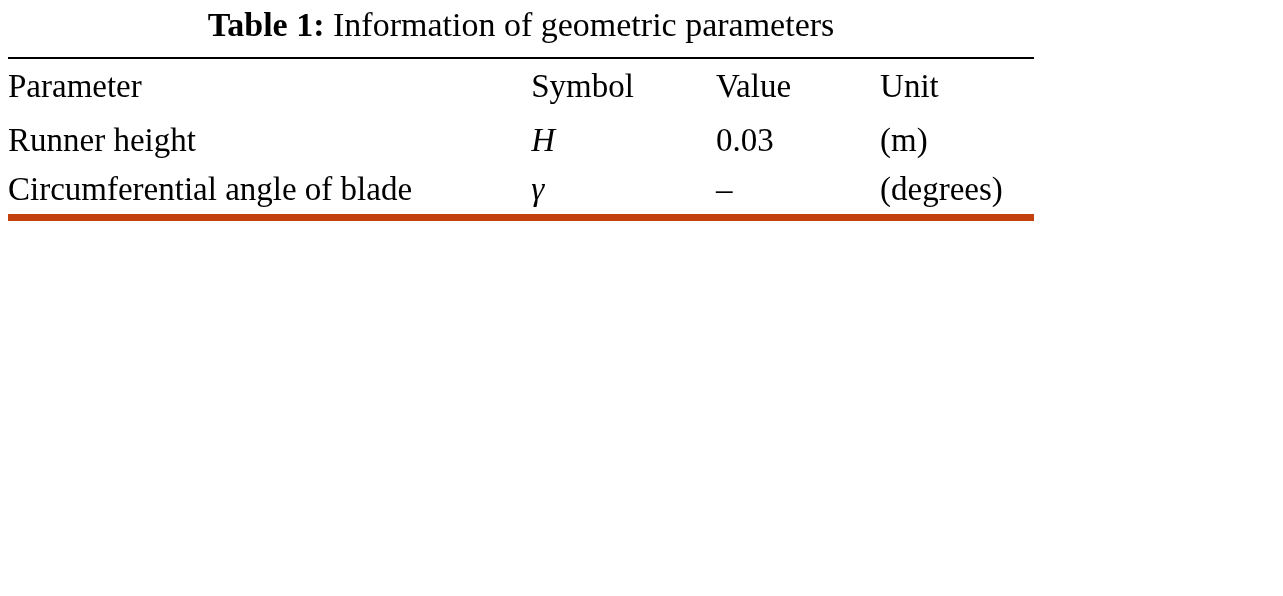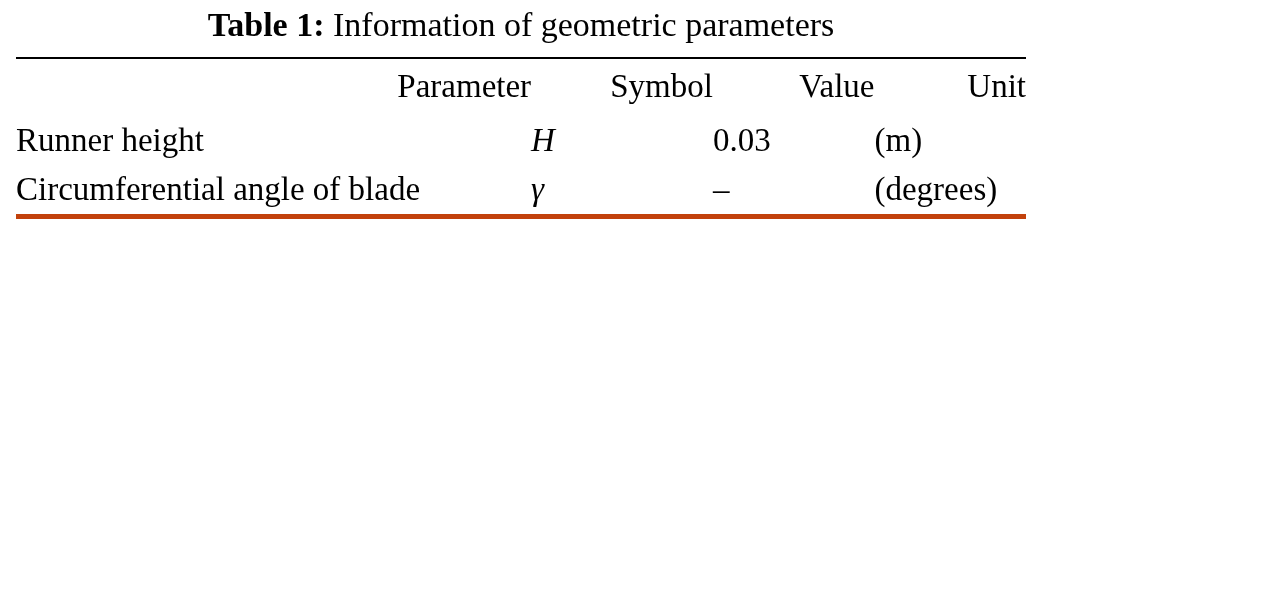--- a/index.html
+++ b/index.html
@@ -10,21 +10,21 @@
   body {
     width: 1283px;
     height: 596px;
     font-family: "Liberation Serif", "DejaVu Serif", serif;
     color: #000000;
     overflow: hidden;
   }
   .table-wrap {
     width: 1042px;
     box-sizing: border-box;
-    padding: 0 16px;
+    padding: 0 8px;
   }
   .caption {
     text-align: center;
     font-size: 34px;
     line-height: 1.1;
     padding-top: 6px;
     padding-bottom: 14px;
     white-space: nowrap;
   }
   .caption .caption-label {
@@ -33,31 +33,31 @@
   .caption .caption-text {
     font-weight: normal;
   }
   table.geom {
     width: 100%;
     border-collapse: collapse;
     font-size: 33px;
   }
   table.geom thead th {
     font-weight: normal;
-    text-align: right;
+    text-align: left;
     padding: 9px 0 11px 0;
   }
   .rule-top {
     border-top: 4px solid #000;
   }
   .rule-mid {
     border-top: 2px solid #000;
   }
   .rule-bottom {
-    border-bottom: 5px solid #c2410c;
+    border-bottom: 7px solid #c2410c;
   }
   table.geom tbody td {
     padding: 6px 0 6px 0;
     text-align: left;
     vertical-align: baseline;
   }
   col.c-param { width: 51%; }
   col.c-symbol { width: 18%; }
   col.c-value { width: 16%; }
   col.c-unit { width: 15%; }

